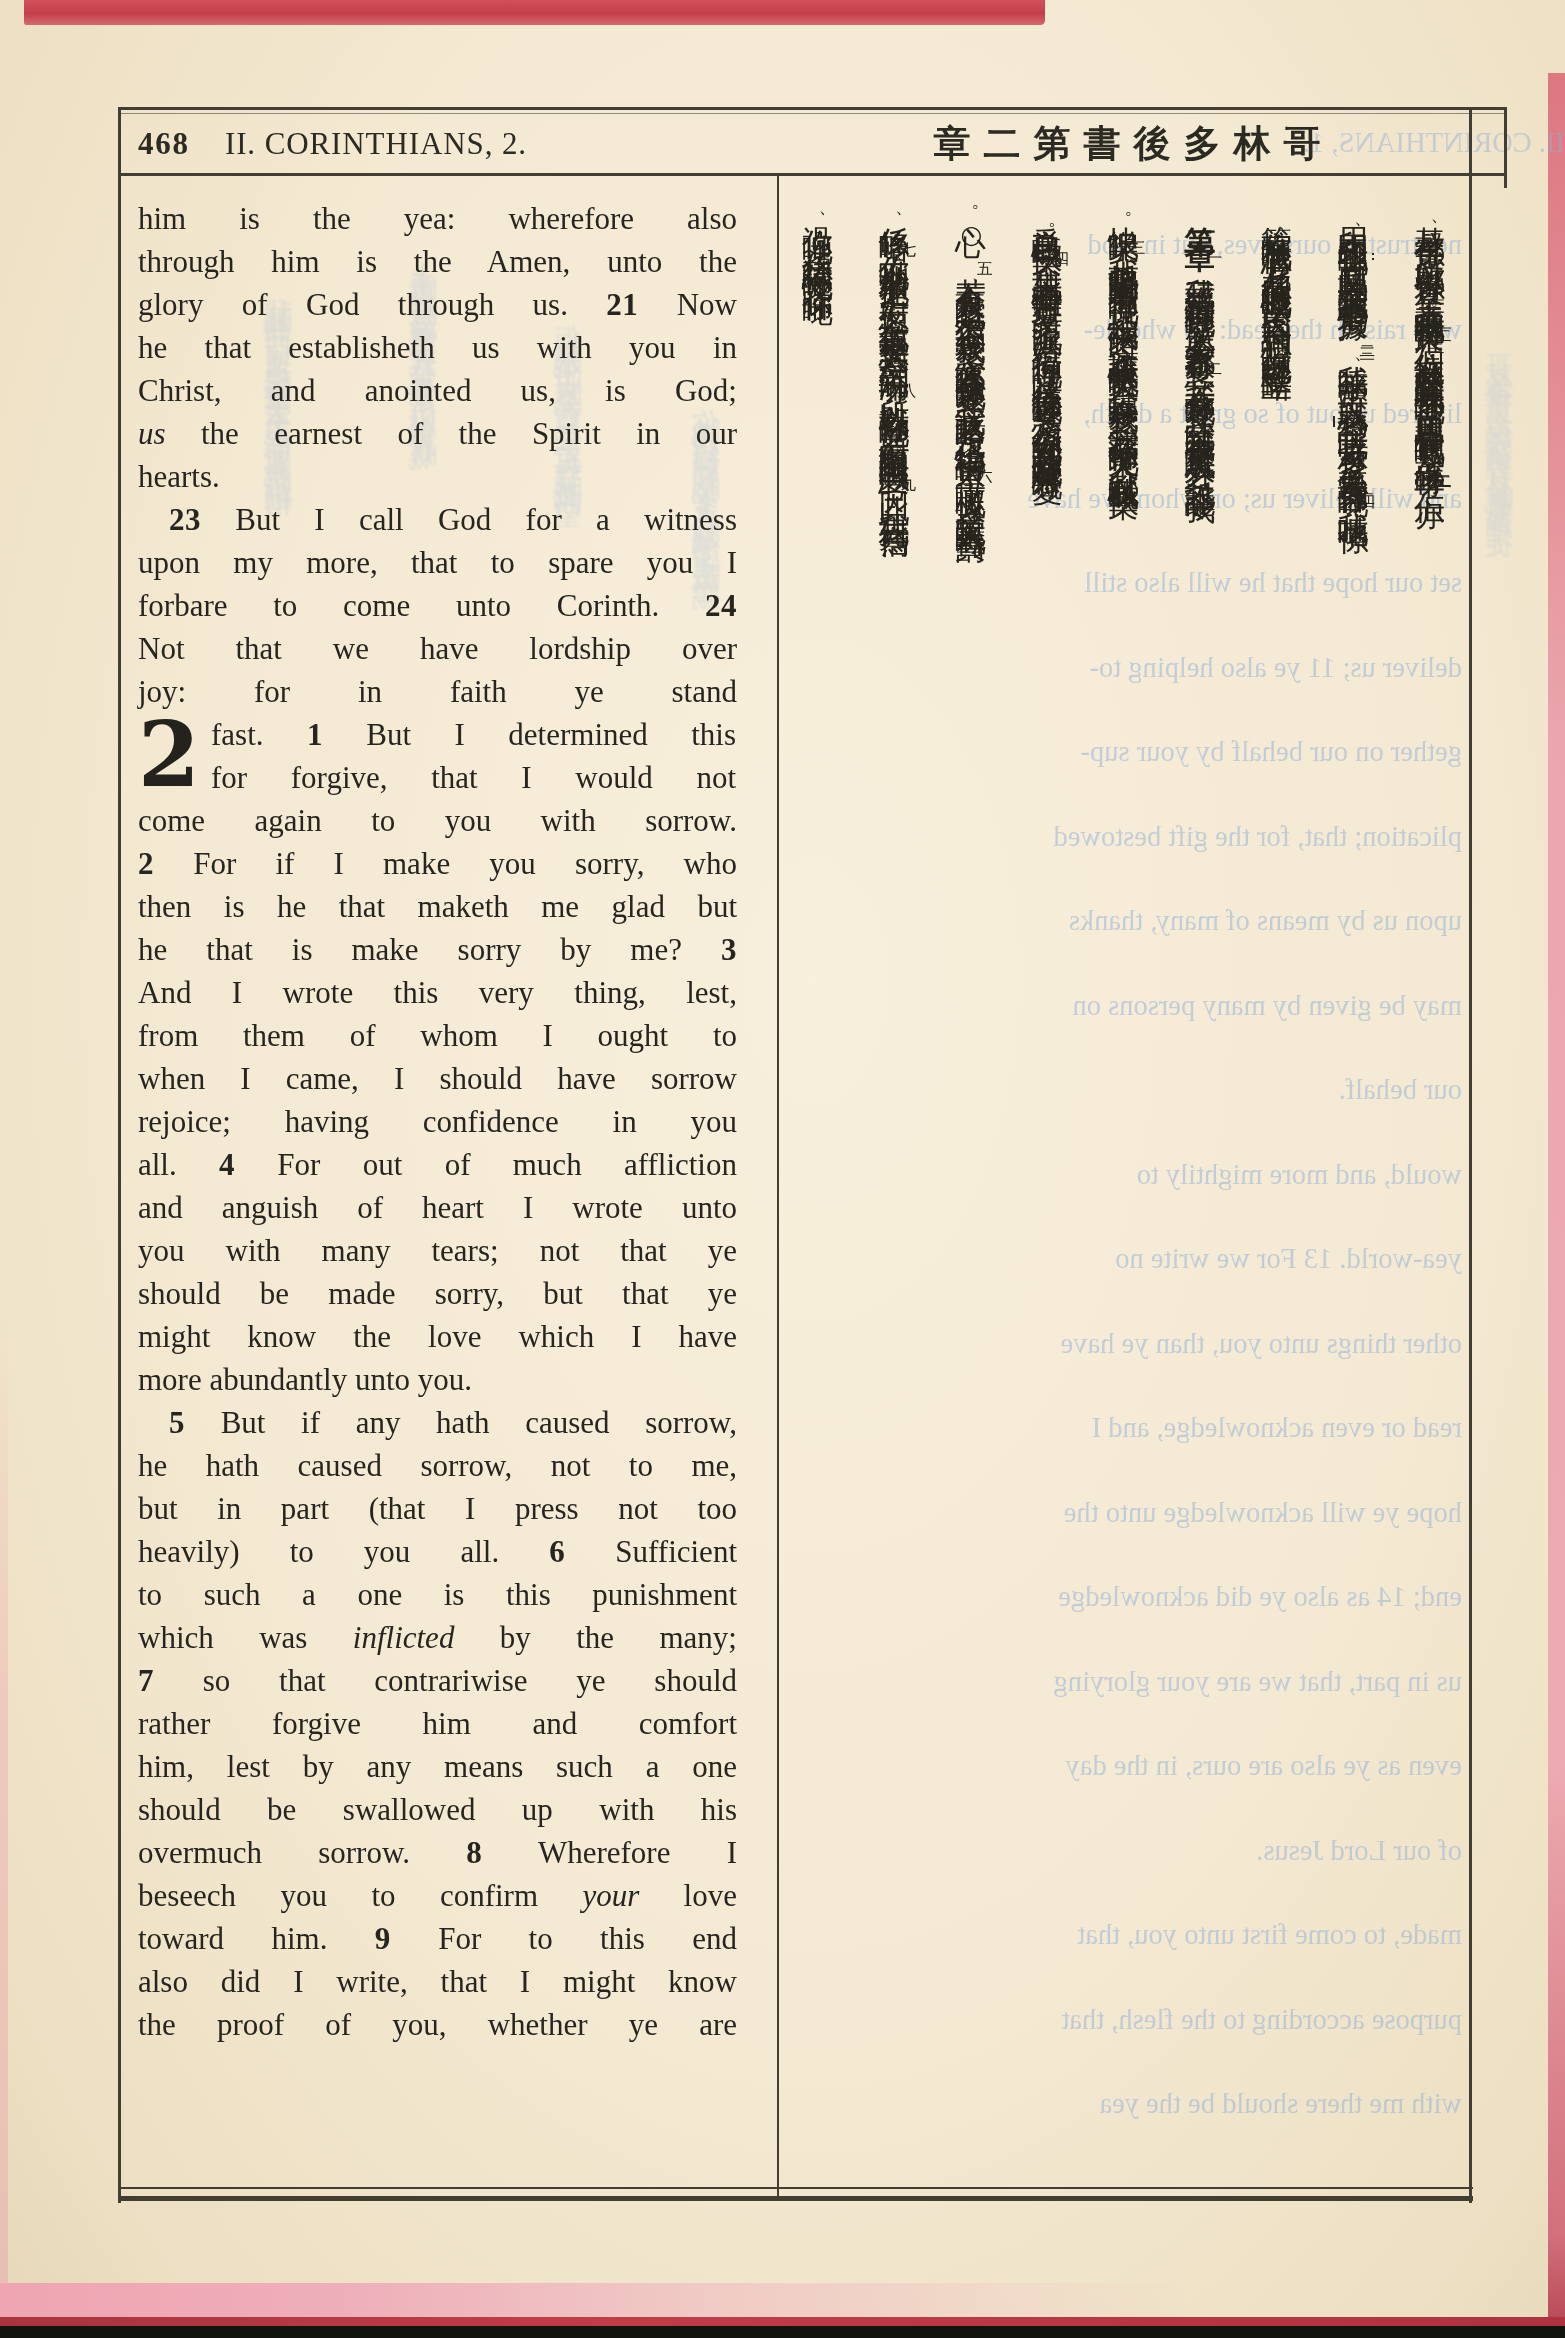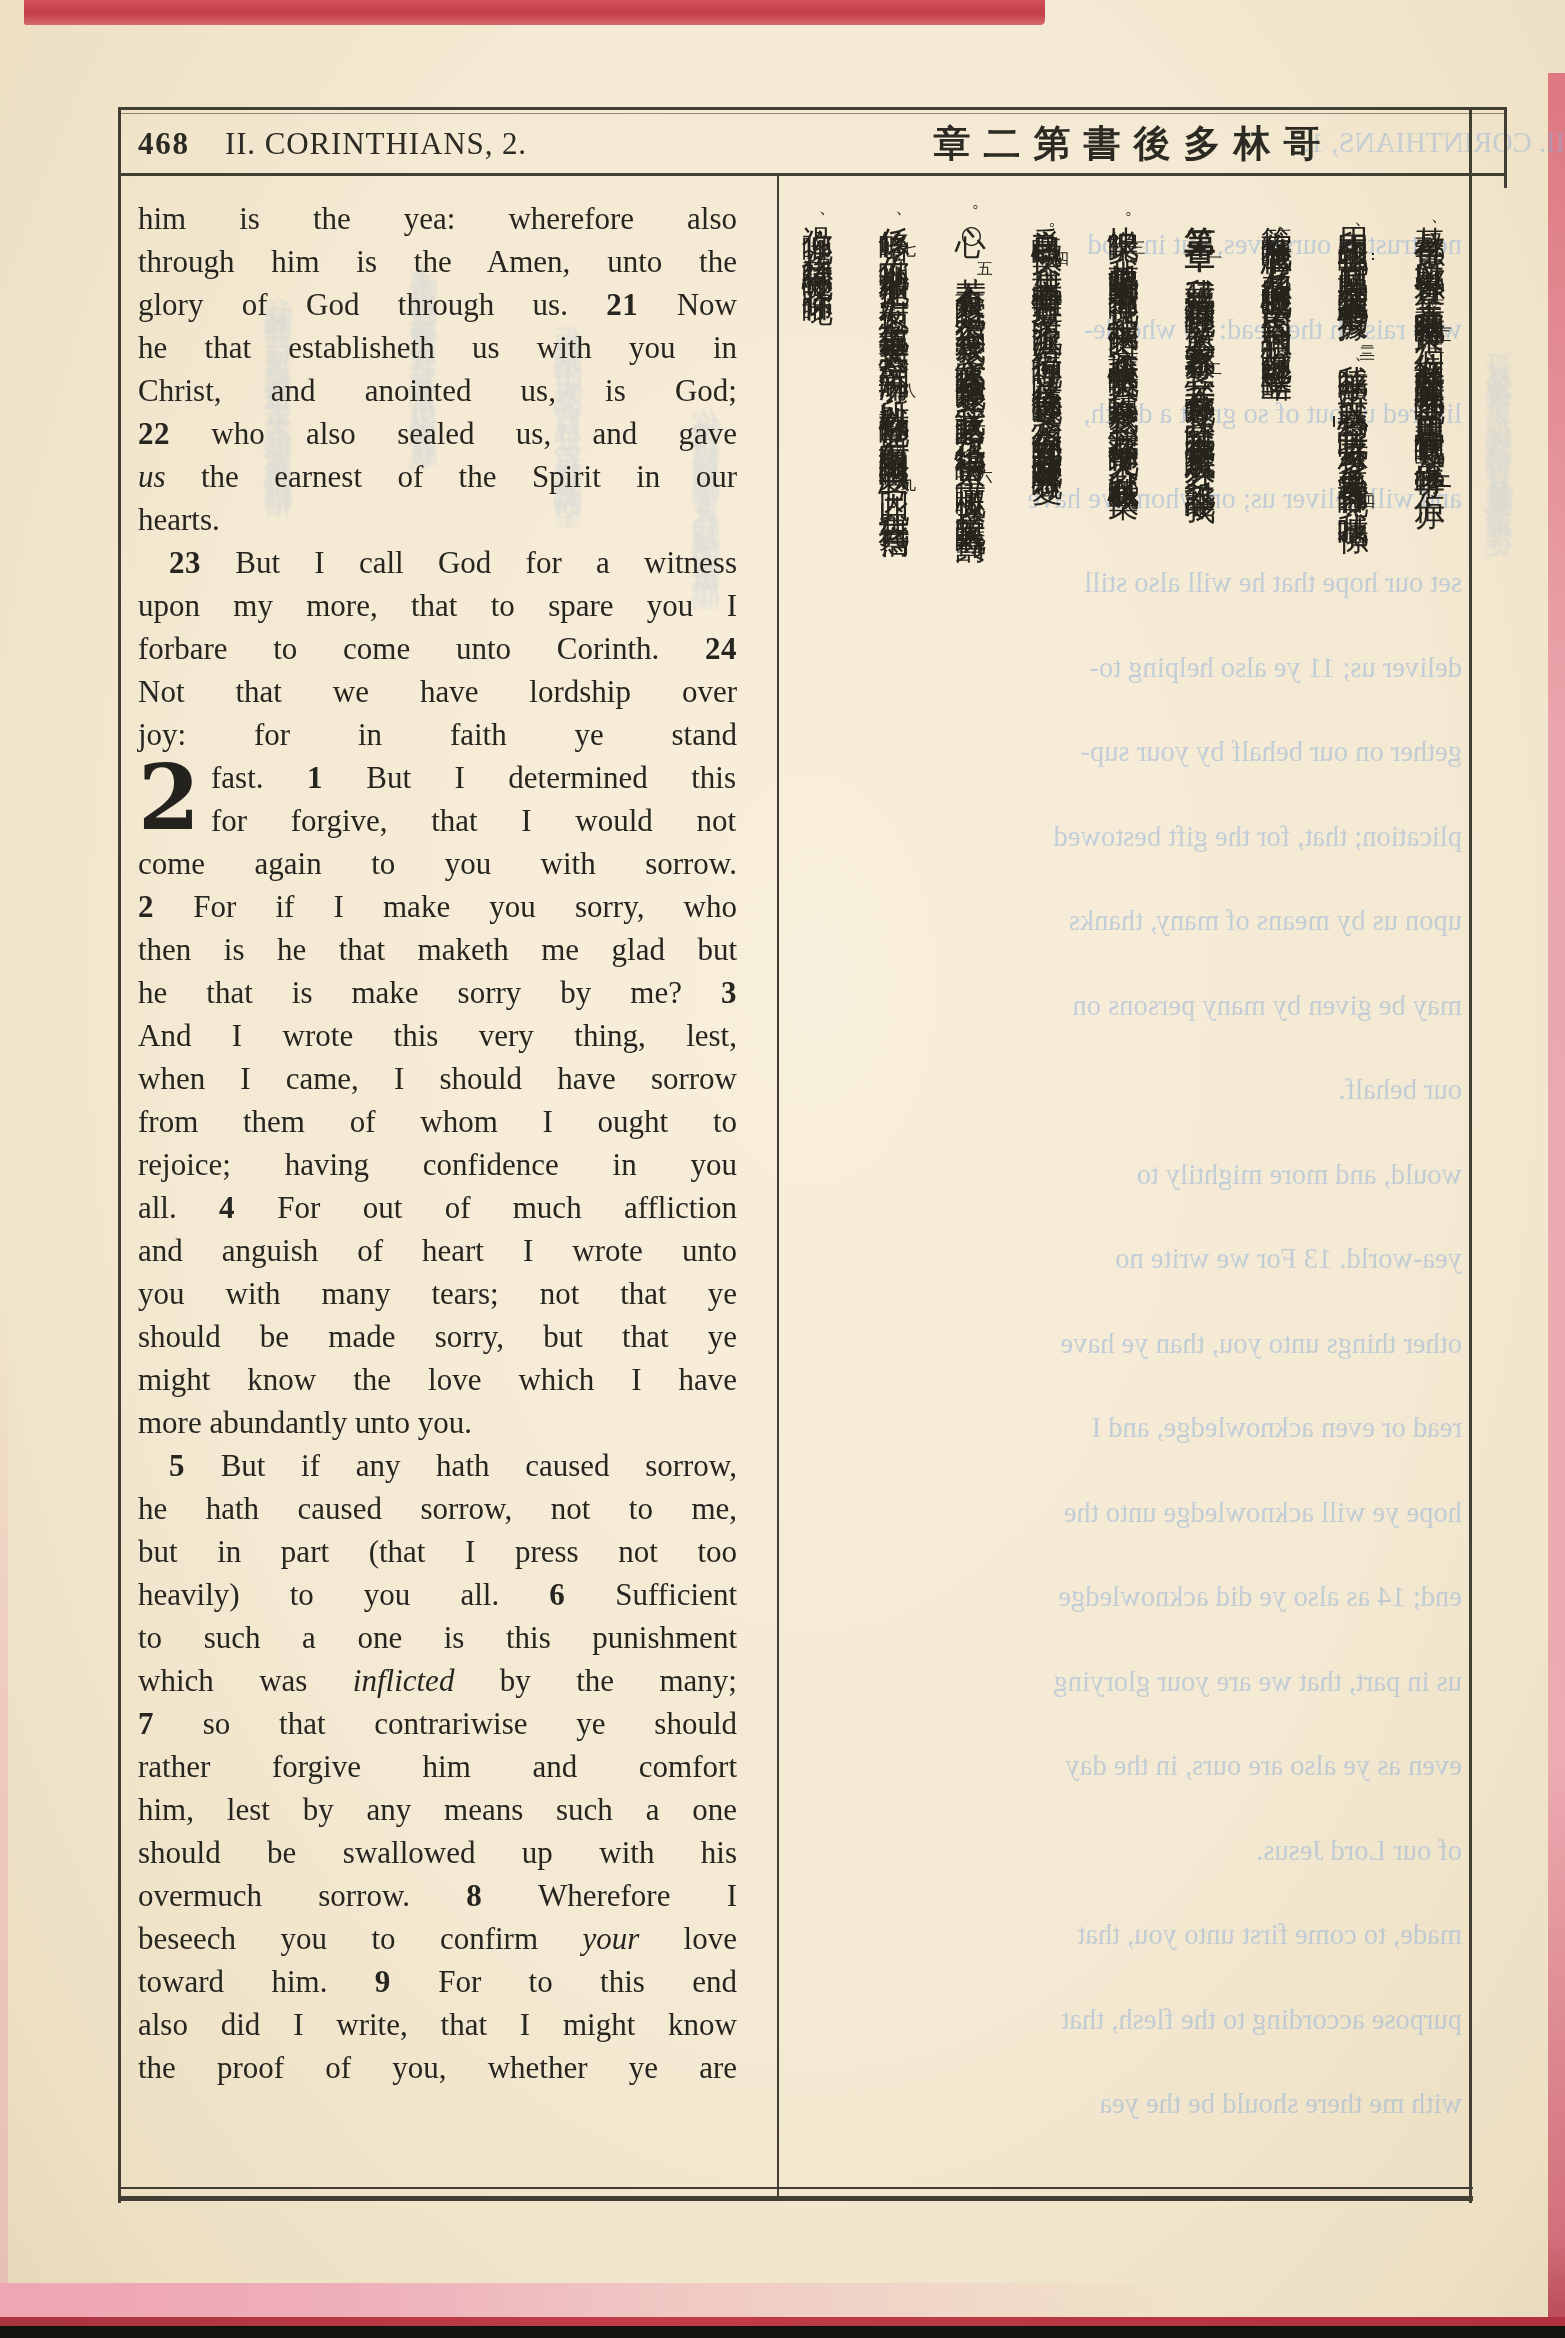--- a/index.html
+++ b/index.html
@@ -125,37 +125,36 @@
     <b>468</b><span>II. CORINTHIANS, 2.</span>
   </div>
   <div class="hdr-right">章二第書後多林哥</div>
 
   <div id="english-lines">
       <div class="eline"><span>him is the yea: wherefore also</span></div>
       <div class="eline"><span>through him is the Amen, unto the</span></div>
       <div class="eline"><span>glory of God through us. <b>21</b> Now</span></div>
       <div class="eline"><span>he that establisheth us with you in</span></div>
       <div class="eline"><span>Christ, and anointed us, is God;</span></div>
-      <div class="eline"><span><b>22</b> who also sealed us, and gave</span></div>
       <div class="eline"><span><i>us</i> the earnest of the Spirit in our</span></div>
       <div class="eline endpar"><span>hearts.</span></div>
       <div class="eline ind"><span><b>23</b> But I call God for a witness</span></div>
       <div class="eline"><span>upon my more, that to spare you I</span></div>
       <div class="eline"><span>forbare to come unto Corinth. <b>24</b></span></div>
       <div class="eline"><span>Not that we have lordship over</span></div>
       <div class="eline"><span>joy: for in faith ye stand</span></div>
       <div class="eline dc"><span class="dropcap">2</span><span>fast. <b>1</b> But I determined this</span></div>
       <div class="eline dc"><span>for forgive, that I would not</span></div>
       <div class="eline"><span>come again to you with sorrow.</span></div>
       <div class="eline"><span><b>2</b> For if I make you sorry, who</span></div>
       <div class="eline"><span>then is he that maketh me glad but</span></div>
       <div class="eline"><span>he that is make sorry by me? <b>3</b></span></div>
       <div class="eline"><span>And I wrote this very thing, lest,</span></div>
+      <div class="eline"><span>from them of whom I ought to</span></div>
       <div class="eline"><span>when I came, I should have sorrow</span></div>
-      <div class="eline"><span>from them of whom I ought to</span></div>
       <div class="eline"><span>rejoice; having confidence in you</span></div>
       <div class="eline"><span>all. <b>4</b> For out of much affliction</span></div>
       <div class="eline"><span>and anguish of heart I wrote unto</span></div>
       <div class="eline"><span>you with many tears; not that ye</span></div>
       <div class="eline"><span>should be made sorry, but that ye</span></div>
       <div class="eline"><span>might know the love which I have</span></div>
       <div class="eline endpar"><span>more abundantly unto you.</span></div>
       <div class="eline ind"><span><b>5</b> But if any hath caused sorrow,</span></div>
       <div class="eline"><span>he hath caused sorrow, not to me,</span></div>
       <div class="eline"><span>but in part (that I press not too</span></div>

